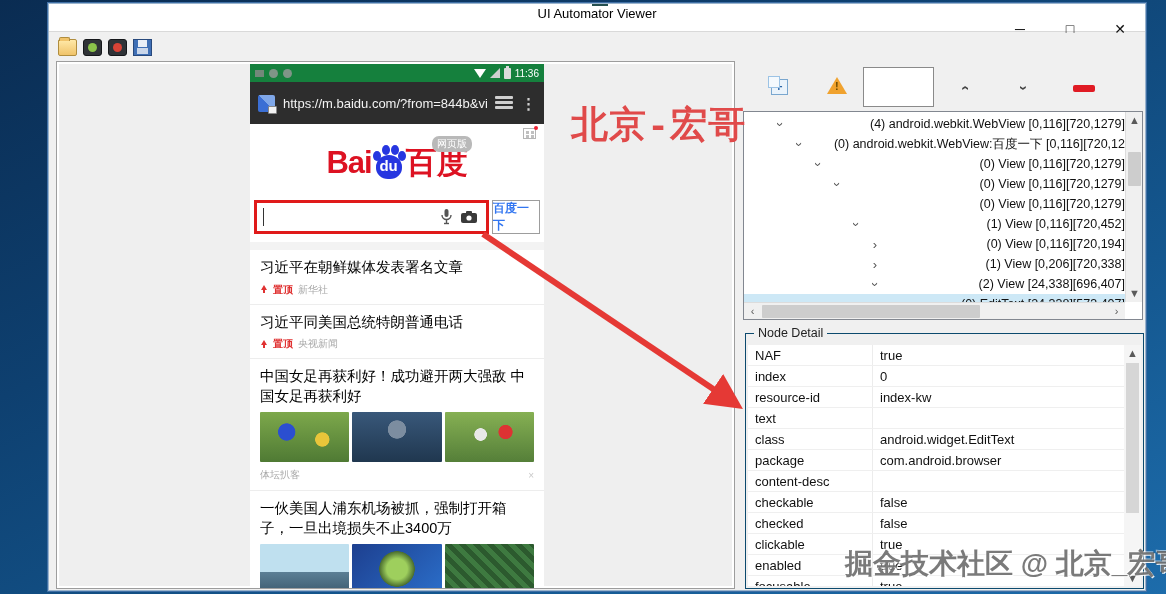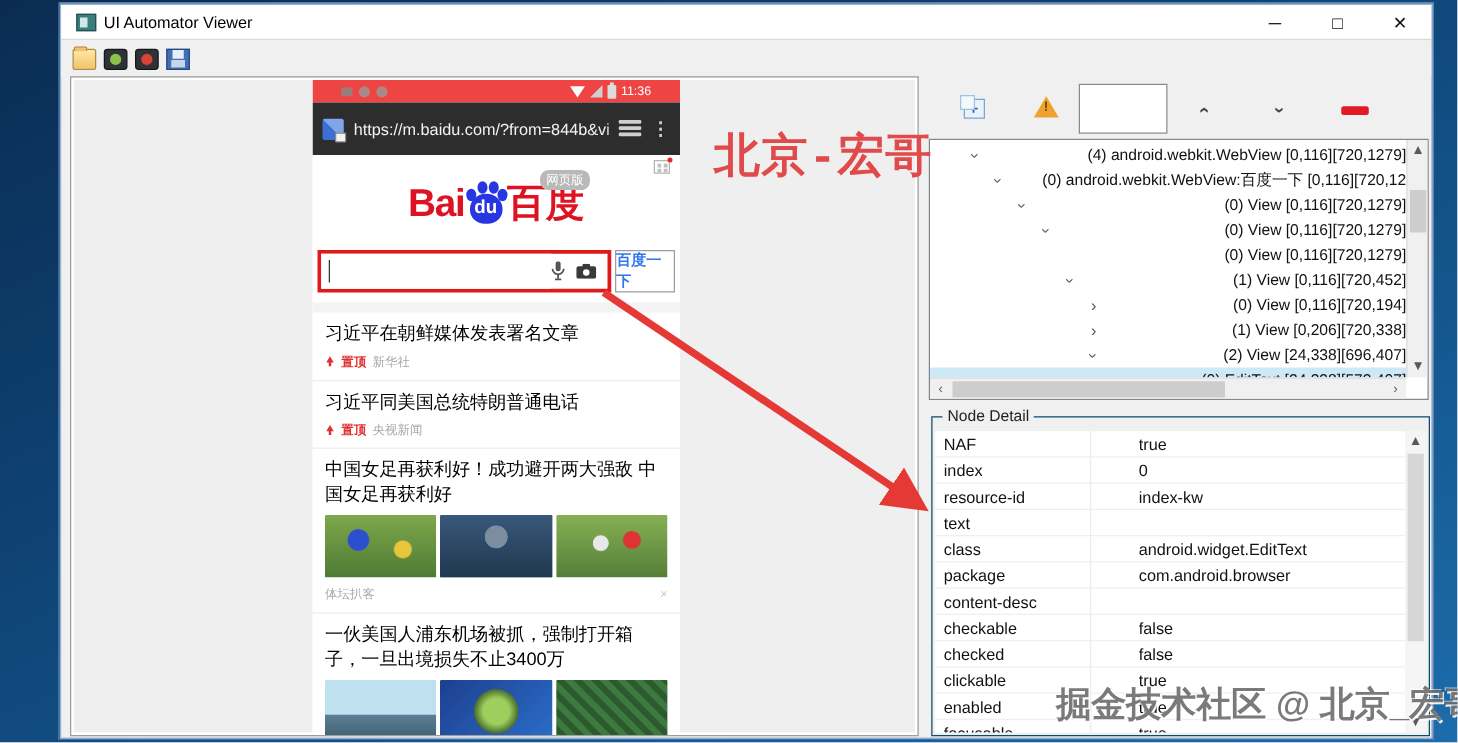--- a/index.html
+++ b/index.html
@@ -5,21 +5,21 @@
   * { margin:0; padding:0; box-sizing:border-box; }
   html,body { width:1166px; height:594px; overflow:hidden;
     font-family:"Liberation Sans", sans-serif; }
   .desktop { position:relative; width:1166px; height:594px;
     background:linear-gradient(155deg,#0a2c52 0%,#0e4070 35%,#14578f 70%,#1d6cab 100%); }
 
   
   .window { position:absolute; left:47px; top:2px; width:1100px; height:590px;
     background:#f0f0f0; border:1px solid #3f6fa5; box-shadow:0 0 0 1px #9ab4cd inset; }
   .titlebar { position:absolute; left:1px; top:1px; right:1px; height:28px;
-    background:#ffffff; display:flex; align-items:center; border-bottom:1px solid #d9d9d9; }
+    background:#ffffff; display:flex; align-items:center; border-bottom:1px solid #d9d9d9;flex-direction:column; }
   .app-icon { width:16px; height:14px; margin:0 6px 0 12px;
     background:#3a7d7d; border:1px solid #25504f; position:relative; }
   .app-icon:before { content:""; position:absolute; left:2px; top:2px; right:6px; bottom:2px; background:#cfe8e8; }
   .title-text { font-size:13px; color:#000; }
   .win-controls { margin-left:auto; display:flex; height:100%; }
   .win-btn { width:50px; height:100%; border:none; background:transparent;
     font-size:14px; color:#111; display:flex; align-items:center; justify-content:center; cursor:default; }
 
   
   .toolbar { position:absolute; left:1px; top:30px; right:1px; height:28px;
@@ -34,21 +34,21 @@
   .device-icon.red:before { background:#d84336; }
   .save-icon { background:#3f6fb5; border:1px solid #28497c; }
   .save-icon:before { content:""; position:absolute; left:4px; top:0; width:9px; height:7px; background:#e8eef7; }
   .save-icon:after { content:""; position:absolute; left:3px; bottom:1px; width:11px; height:6px; background:#c9d6ea; }
 
   
   .left-pane { position:absolute; left:8px; top:58px; width:679px; height:528px;
     background:#efefef; border:1px solid #9d9d9d; box-shadow:0 0 0 2px #ffffff inset; }
   .phone { position:absolute; left:193px; top:2px; width:294px; height:524px;
     background:#ffffff; overflow:hidden; font-family:"Liberation Sans",sans-serif; }
-  .statusbar { height:18px; background:#ef4444; display:flex; align-items:center; padding:0 23px; }
+  .statusbar { height:18px; background:#15803d; display:flex; align-items:center; padding:0 5px; }
   .sb-left { display:flex; gap:5px; align-items:center; }
   .sb-dot { width:9px; height:9px; border-radius:50%; background:#9a9a9a; opacity:.8; }
   .sb-sq { width:9px; height:7px; background:#8a8a8a; opacity:.8; }
   .sb-right { margin-left:auto; display:flex; align-items:center; gap:4px; }
   .wifi { width:0; height:0; border-left:6px solid transparent; border-right:6px solid transparent; border-top:9px solid #fff; }
   .signal { width:0; height:0; border-left:10px solid transparent; border-bottom:10px solid #cfcfcf; }
   .battery { width:7px; height:11px; background:#dcdcdc; border-radius:1px; position:relative; }
   .battery:before { content:""; position:absolute; top:-2px; left:2px; width:3px; height:2px; background:#dcdcdc; }
   .sb-time { color:#fff; font-size:10px; }
   .urlbar { height:42px; background:#2d2d2d; display:flex; align-items:center; padding:0 8px; gap:8px; }
@@ -149,21 +149,21 @@
   .vscroll .thumb { position:absolute; left:2px; width:13px; background:#cdcdcd; border-radius:1px; }
   .hscroll { position:absolute; left:0; right:17px; bottom:0; height:17px; background:#f0f0f0; border-top:1px solid #dcdcdc; }
   .hscroll .arr { position:absolute; top:0; width:17px; height:17px; color:#5a5a5a; font-size:11px; text-align:center; line-height:16px; }
   .hscroll .arr.left { left:0; } .hscroll .arr.right { right:0; }
   .hscroll .thumb { position:absolute; top:2px; height:13px; background:#cdcdcd; border-radius:1px; }
 
   .detail-group { position:absolute; left:697px; top:330px; width:399px; height:256px;
     border:1px solid #0c4a6e; background:#f0f0f0; }
   .detail-legend { position:absolute; left:8px; top:-8px; background:#f0f0f0; padding:0 4px; font-size:12.5px; color:#222; }
   .detail-table { position:absolute; left:2px; top:11px; right:19px; bottom:2px; background:#fff; overflow:hidden; }
-  .d-row { height:21px; display:flex; border-bottom:1px solid #efefef; font-size:13px; color:#111;gap:31px; }
+  .d-row { height:21px; display:flex; border-bottom:1px solid #efefef; font-size:13px; color:#111; }
   .d-key { flex:0 0 125px; padding:3px 0 0 7px; border-right:1px solid #ececec; }
   .d-val { flex:1; padding:3px 0 0 7px; white-space:nowrap; overflow:hidden; }
   .detail-scroll { position:absolute; right:2px; top:11px; bottom:2px; width:17px; background:#f5f5f5; }
   .detail-scroll .arr { position:absolute; left:0; width:17px; height:16px; color:#5a5a5a; font-size:11px; text-align:center; line-height:16px; }
   .detail-scroll .arr.up { top:0; } .detail-scroll .arr.down { bottom:0; }
   .detail-scroll .thumb { position:absolute; left:2px; top:18px; width:13px; height:150px; background:#d6d6d6; }
 
   
   .arrow-svg { position:absolute; left:0; top:0; width:1166px; height:594px; pointer-events:none; z-index:50; }
   .wm-top { position:absolute; left:571px; top:100px; z-index:60; font-family:Liberation Mono, monospace;

